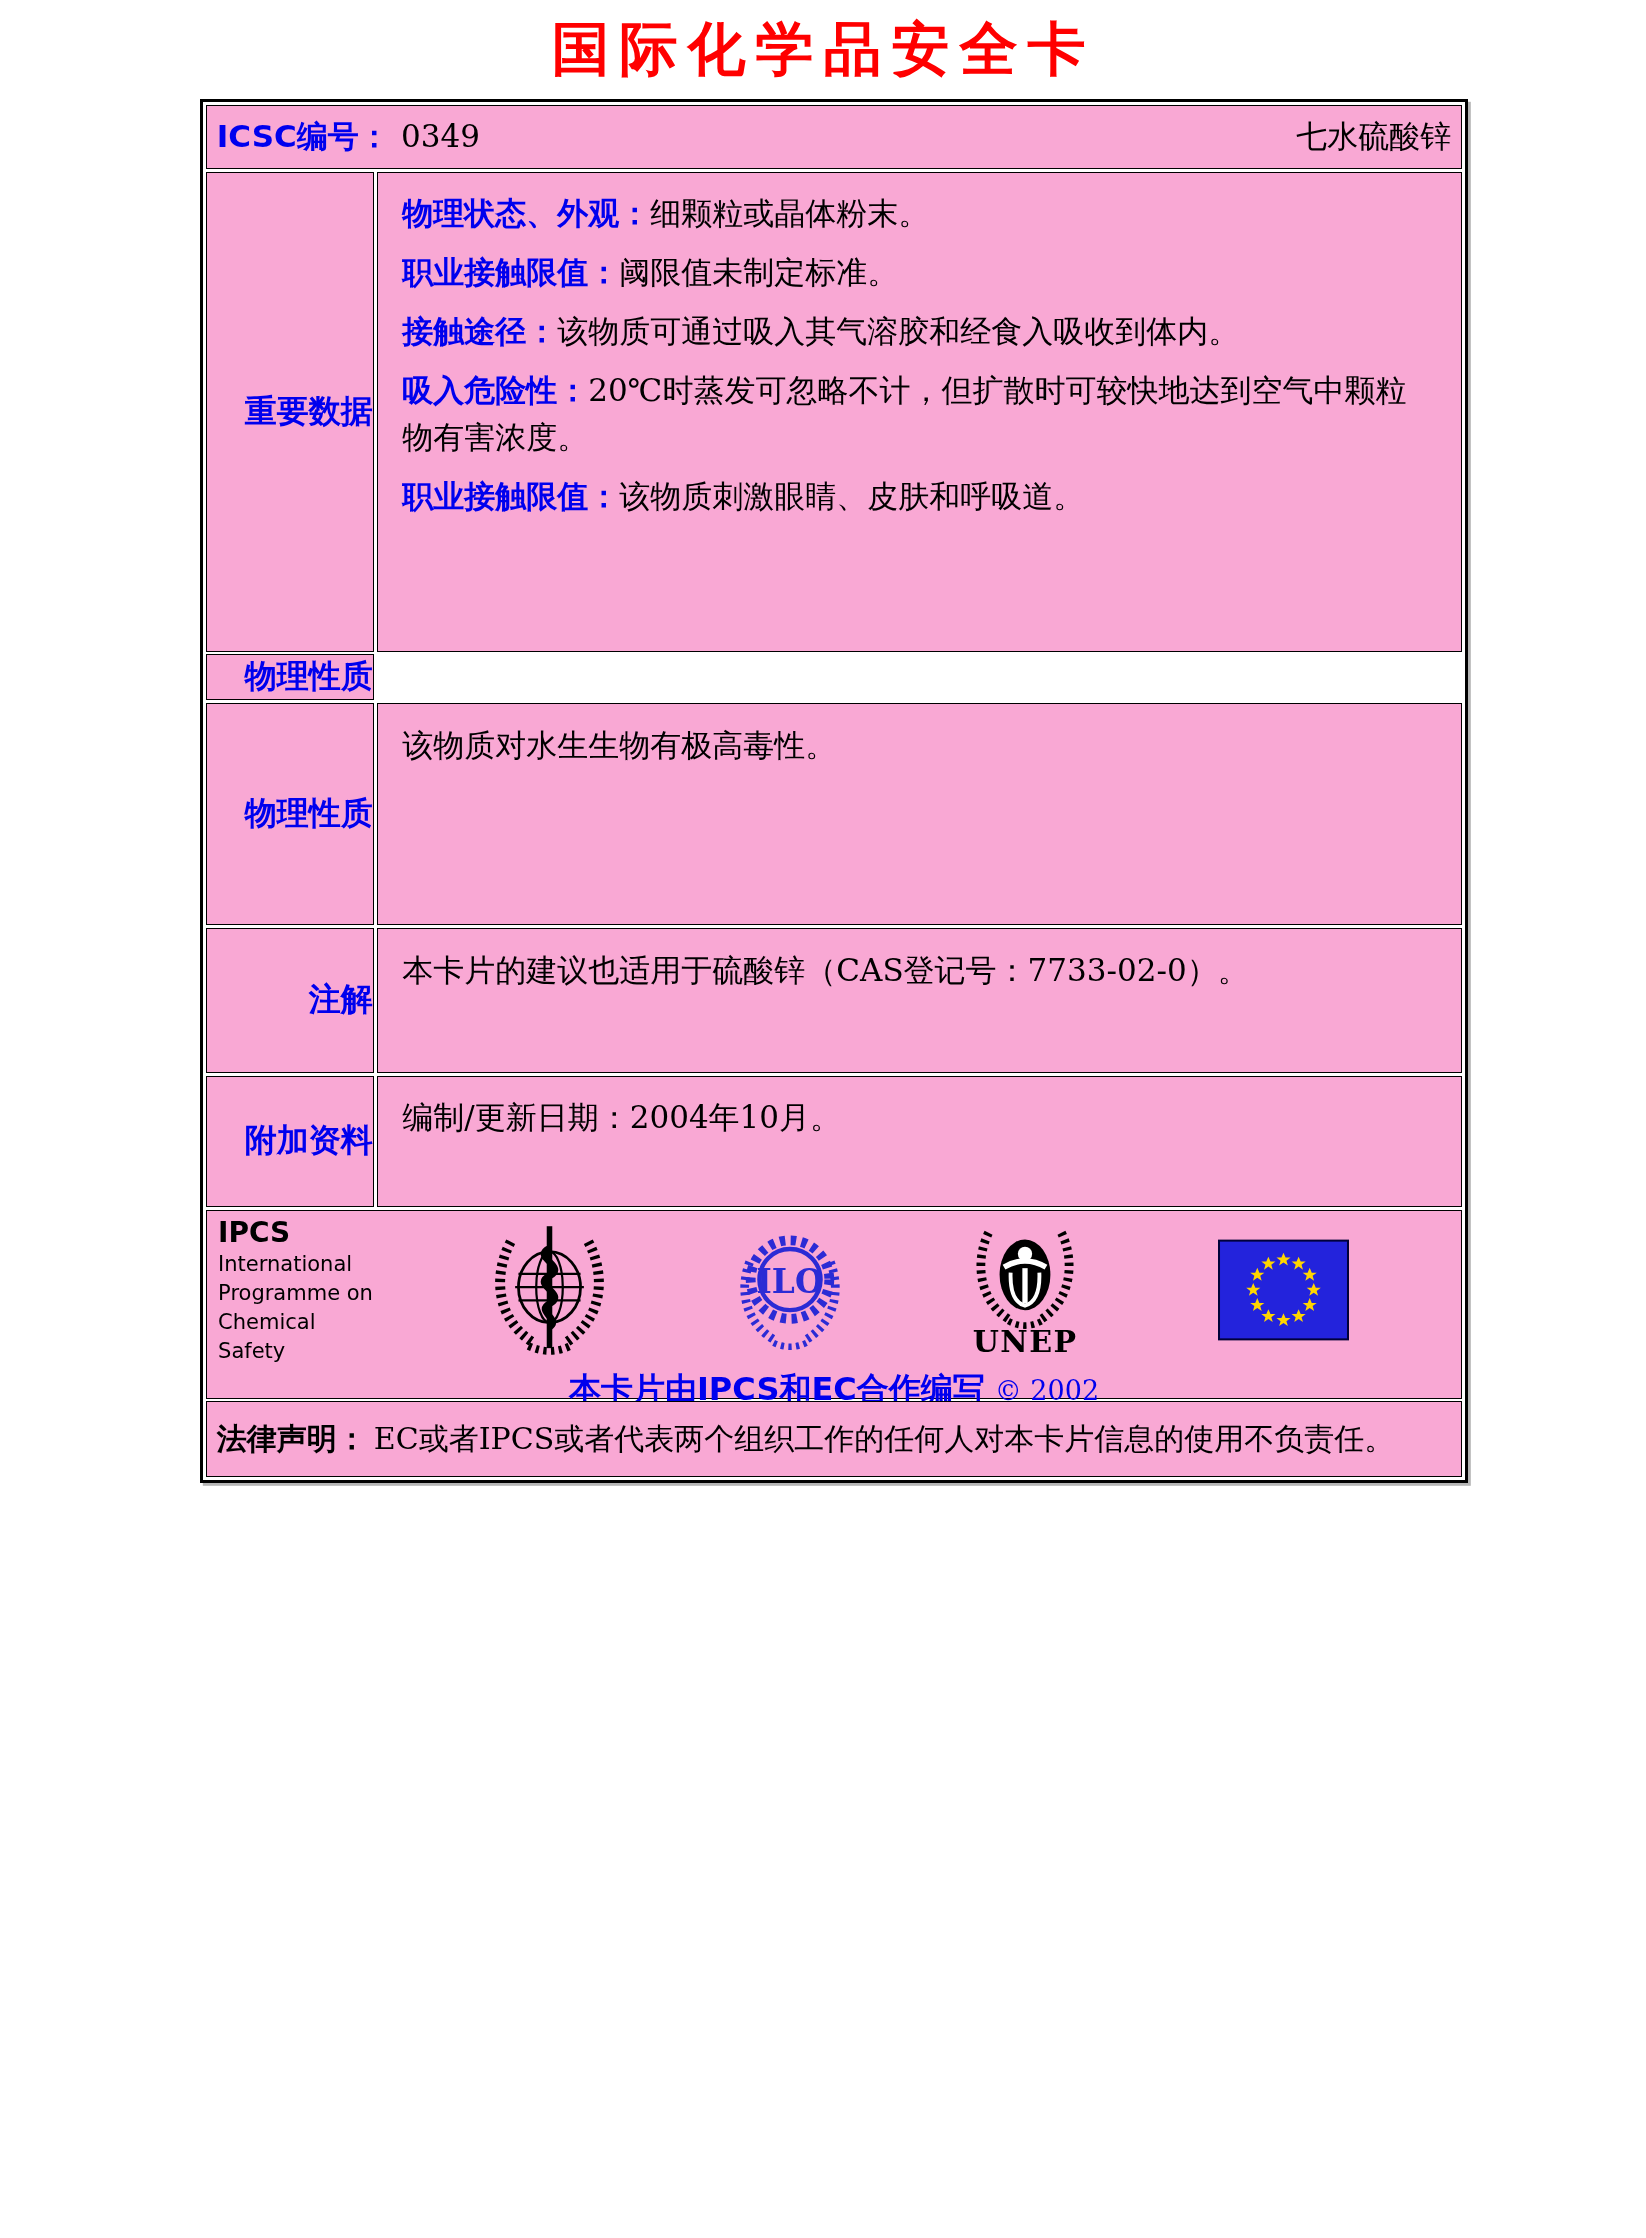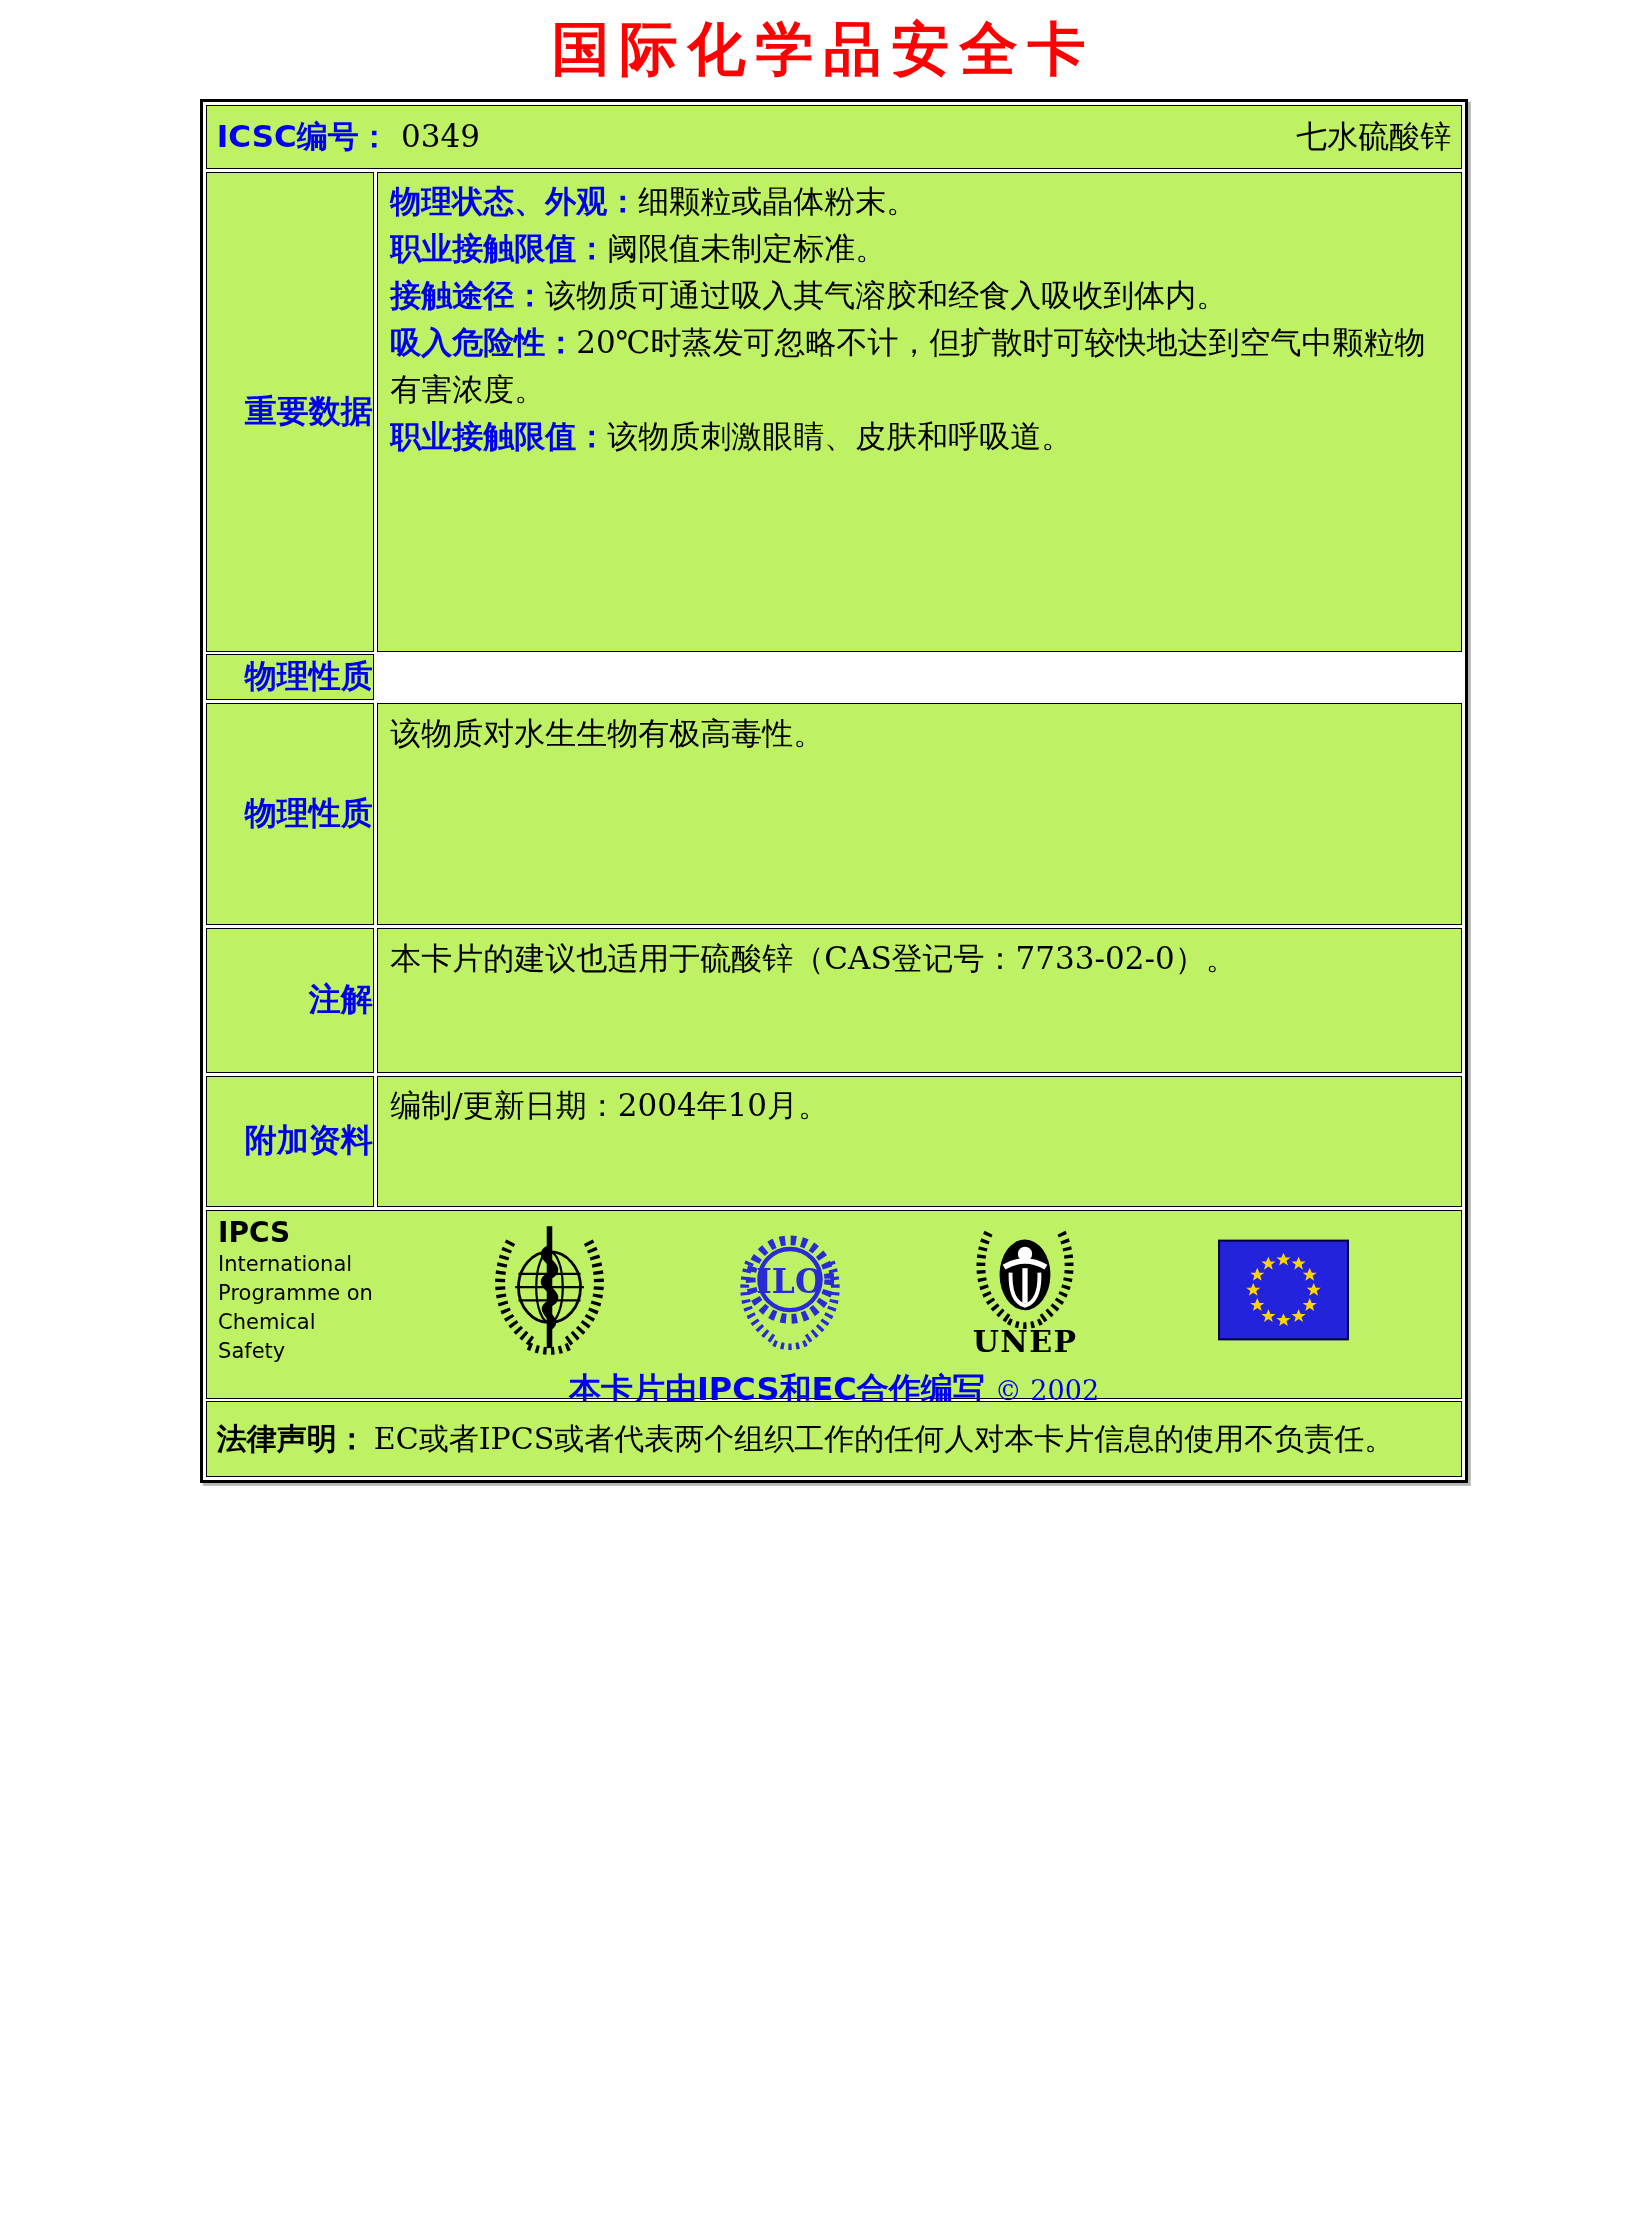--- a/index.html
+++ b/index.html
@@ -14,40 +14,40 @@
     color:#ff0000; font-size:58px; font-weight:bold; letter-spacing:10px;
     font-family:"DejaVu Serif","Liberation Serif",serif;
   }
   .card {
     position:absolute; left:200px; top:99px; width:1268px;
     border:3.5px solid #000; box-shadow:2.8px 2.8px 0 #b5b5b5;
     padding:2.8px; background:#fff;
     display:flex; flex-direction:column; gap:2.8px;
   }
   .row { display:flex; gap:2.8px; }
-  .cell { border:1.4px solid #000; background:#bef264; }
+  .cell { border:1.4px solid #000; background:#f9a8d4; }
   .full { flex:1; }
   
   .header-cell {
     height:64px; display:flex; align-items:center; justify-content:space-between;
     padding:0 10px; font-size:31px;
   }
   .blue-label {
     color:#0000ee; font-weight:bold;
     font-family:"DejaVu Sans","Liberation Sans",sans-serif;
   }
   .hdr-num { margin-left:11.3px; }
   
   .label-cell {
     flex:0 0 168px; display:flex; align-items:center; justify-content:flex-end;
     text-align:center; color:#0000ee; font-weight:bold; font-size:32px;
     font-family:"DejaVu Sans","Liberation Sans",sans-serif;
   }
   .content-cell { flex:1; padding:5.6px 12.7px; font-size:31px; line-height:47px; }
-  .content-cell p { margin:0; }
+  .content-cell p { margin:12px; }
   .row-important .content-cell { height:480px; }
   .row-physical  .content-cell { height:399px; line-height:52px; }
   .row-env       .content-cell { height:222px; }
   .row-notes     .content-cell { height:145px; }
   .row-extra     .content-cell { height:131px; }
   sup { font-size:21px; vertical-align:super; line-height:0; }
   
   .logos-cell { height:189px; display:flex; flex-direction:column; padding:4.2px 0 2.8px 0; }
   .logos-line { flex:1; display:flex; align-items:center; }
   .ipcs-block {

